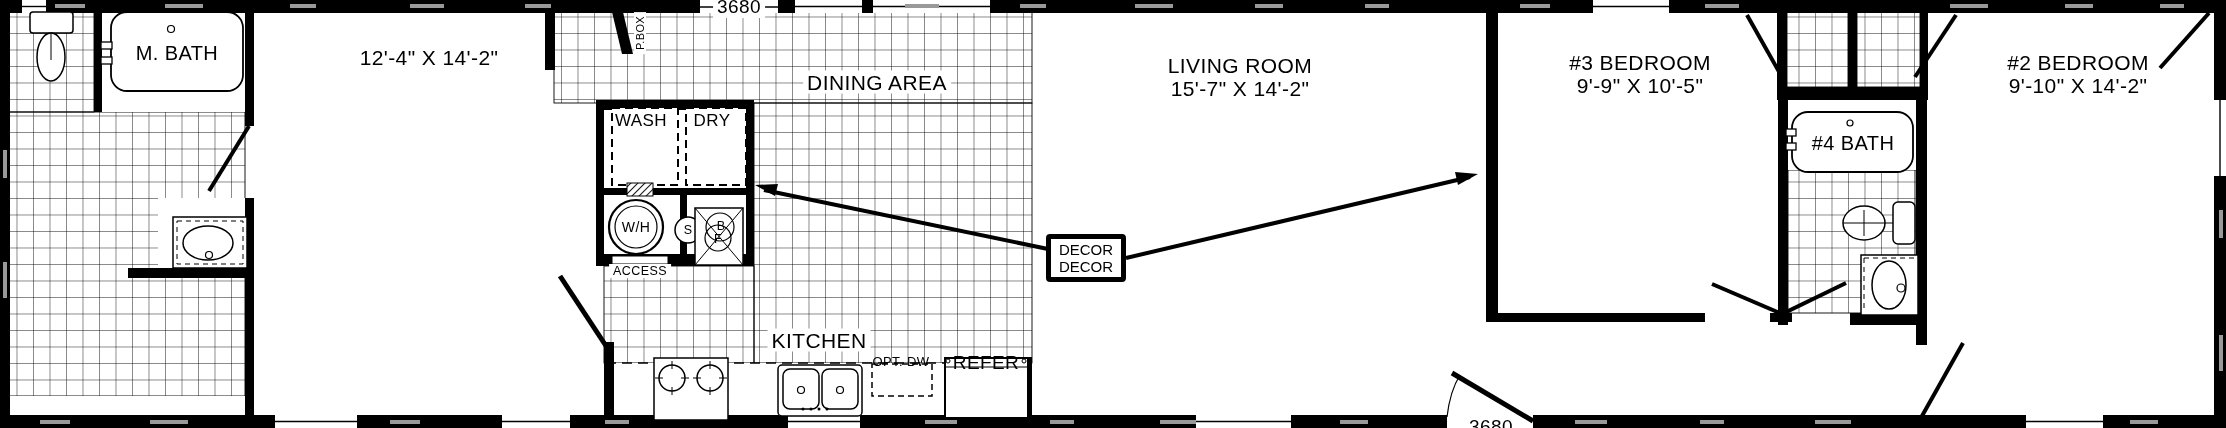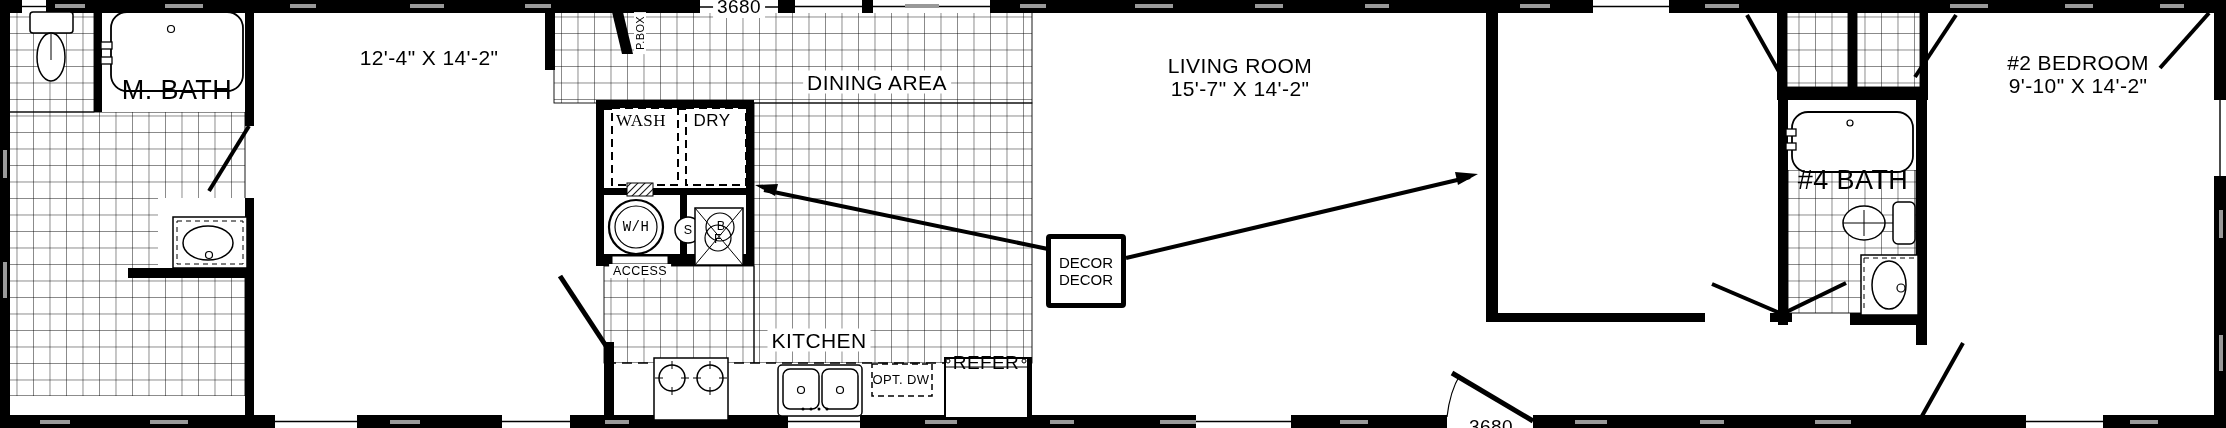--- a/index.html
+++ b/index.html
@@ -7,32 +7,32 @@
     position:relative;width:2226px;height:428px;overflow:hidden;
     background:#fff;font-family:"Liberation Sans",sans-serif;color:#000;
   }
   .plan svg{position:absolute;left:0;top:0;}
   .lbl{
     position:absolute;transform:translate(-50%,-50%);
     white-space:nowrap;text-align:center;color:#000;letter-spacing:.4px;
   }
   .bg{background:#fff;padding:0 4px;}
   .room{font-size:21px;line-height:23px;}
-  .s20{font-size:27px;margin-top:37px;}
+  .s20{font-size:20px;}
   .s17{font-size:17px;}
   .s15{font-size:19px;}
   .s14{font-size:14px;}
   .s13{font-size:13px;}
   .s12{font-size:12.5px;}
   .s11{font-size:11px;}
   .vert{transform:translate(-50%,-50%) rotate(-90deg);}
   .decor-box{
     position:absolute;left:1046px;top:234px;width:70px;
     border:5px solid #000;border-radius:4px;background:#fff;
-    font-size:15px;line-height:17px;text-align:center;padding:15px 0;
+    font-size:15px;line-height:17px;text-align:center;padding:2px 0;
   }
 </style>
 </head>
 <body>
 
 <div class="plan">
 
 <svg width="2226" height="428" viewBox="0 0 2226 428">
   <defs>
     <pattern id="tile" width="16.5" height="16.5" patternUnits="userSpaceOnUse">
@@ -251,43 +251,47 @@
 <span class="lbl s20" style="left:177px;top:53px;">M. BATH</span>
 
 <div class="lbl room" style="left:429px;top:57px;">
   <div>12'-4" X 14'-2"</div>
 </div>
 
 <span class="lbl vert s11 bg" style="left:640px;top:33px;">P.BOX</span>
 
 <span class="lbl s15 bg" style="left:739px;top:7px;">3680</span>
 
-<span class="lbl s17" style="left:641px;top:121px;font-family:Liberation Serif, serif;">WASH</span>
+<span class="lbl s17" style="left:641px;top:121px;">WASH</span>
 <span class="lbl s17" style="left:712px;top:121px;">DRY</span>
-<span class="lbl s14" style="left:636px;top:227px;font-family:Liberation Mono, monospace;">W/H</span>
+<span class="lbl s14" style="left:636px;top:227px;">W/H</span>
 <span class="lbl s12" style="left:688px;top:230px;">S</span>
 <span class="lbl s12" style="left:721px;top:226px;">B</span>
 <span class="lbl s12" style="left:718px;top:239px;">F</span>
 <span class="lbl s12 bg" style="left:640px;top:271px;text-align:right;">ACCESS</span>
 
 <span class="lbl room bg" style="left:877px;top:82px;">DINING AREA</span>
 <span class="lbl room bg" style="left:819px;top:340px;">KITCHEN</span>
-<span class="lbl s13" style="left:901px;top:379px;">OPT. DW</span>
+<span class="lbl s13" style="left:901px;top:361px;">OPT. DW</span>
 <span class="lbl s15" style="left:986px;top:363px;">REFER</span>
 
 <div class="lbl room" style="left:1240px;top:77px;">
   <div>LIVING ROOM</div>
   <div>15'-7" X 14'-2"</div>
 </div>
 
 <div class="decor-box">
   <div>DECOR</div>
   <div>DECOR</div>
 </div>
 
+<div class="lbl room" style="left:1640px;top:74px;">
+  <div>#3 BEDROOM</div>
+  <div>9'-9" X 10'-5"</div>
+</div>
 
 <span class="lbl s20" style="left:1853px;top:143px;">#4 BATH</span>
 
 <div class="lbl room" style="left:2078px;top:74px;">
   <div>#2 BEDROOM</div>
   <div>9'-10" X 14'-2"</div>
 </div>
 
 <span class="lbl s15 bg" style="left:1491px;top:427px;">3680</span>
 

